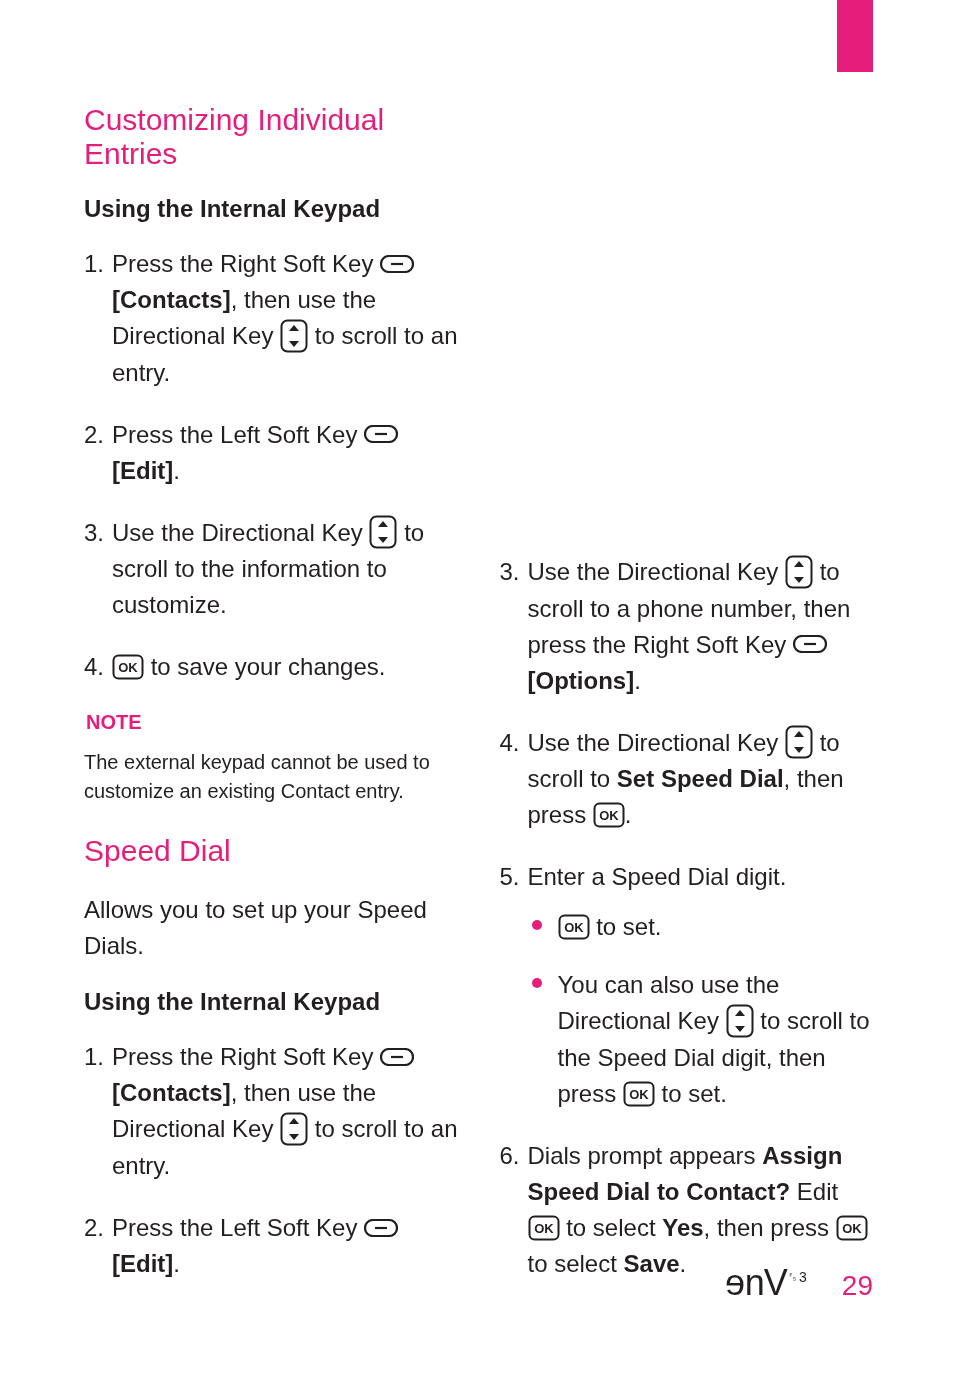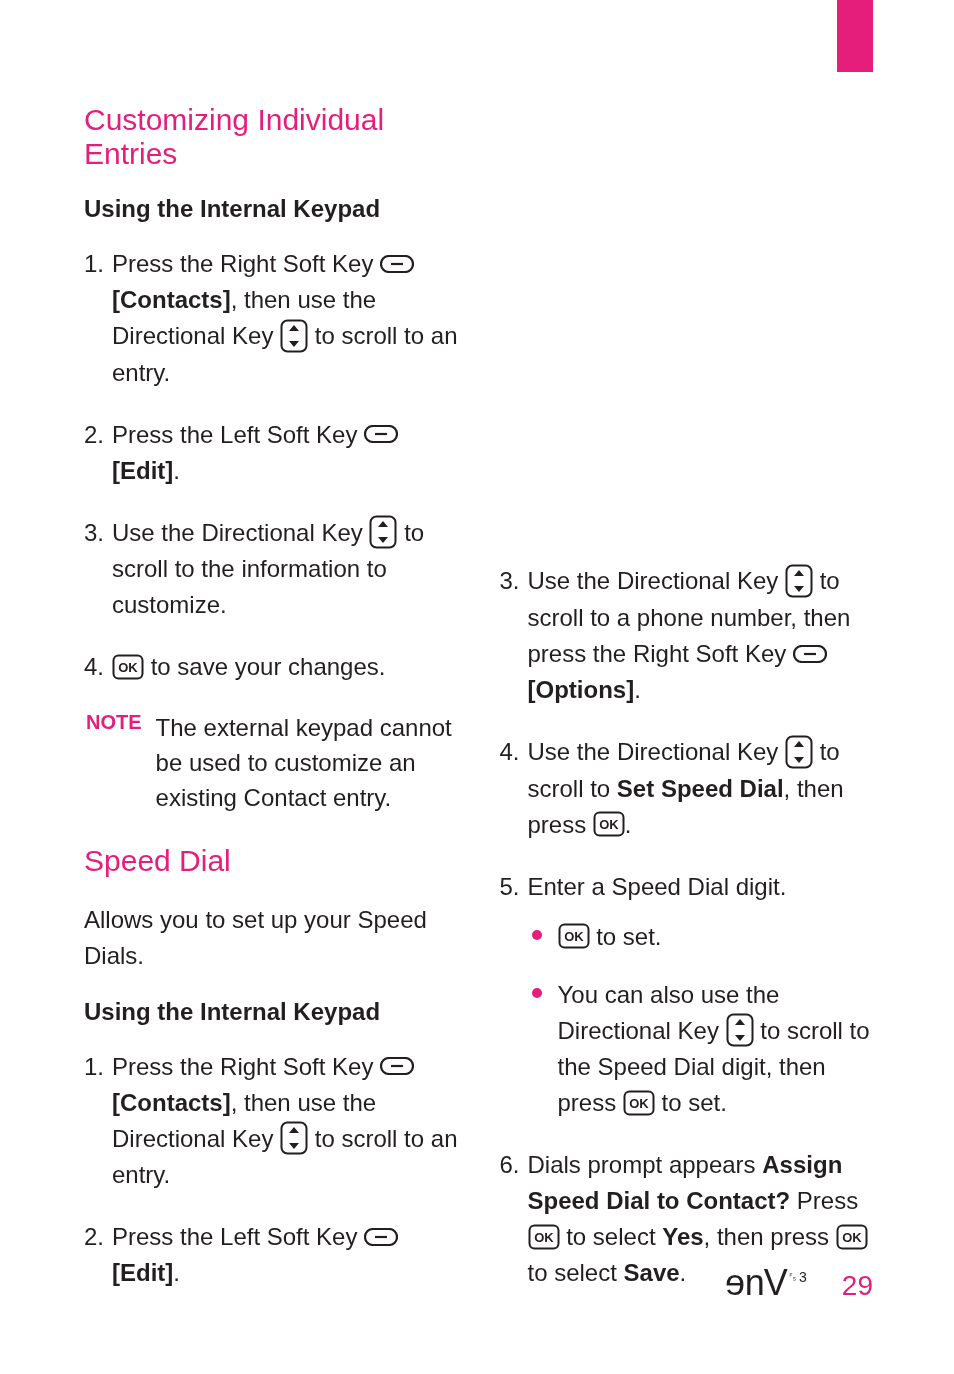--- a/index.html
+++ b/index.html
@@ -55,30 +55,31 @@
     position: absolute;
     left: 0;
     top: 0;
   }
   .bold { font-weight: 700; }
   .note-row {
     display: flex;
     gap: 14px;
     margin-top: 12px;
     margin-bottom: 28px;
+    flex-direction: column;
   }
   .note-label {
     color: #e61e7b;
     font-weight: 700;
     font-size: 20px;
     flex-shrink: 0;
     padding-left: 2px;
   }
   .note-text {
-    font-size: 24px;
+    font-size: 20px;
     line-height: 1.45;
   }
   p.intro {
     font-size: 24px;
     line-height: 1.5;
     margin-bottom: 24px;
   }
   ul.bullets {
     list-style: none;
     margin-top: 14px;
@@ -305,21 +306,21 @@
                   <rect x="1.5" y="1.5" width="29" height="23" rx="5" fill="none" stroke="#231f20" stroke-width="2"></rect>
                   <text x="16" y="18" text-anchor="middle" font-family="Arial" font-size="13" font-weight="700" fill="#231f20">OK</text>
                 </svg>
             </span>
             <span> to set.</span>
           </li>
         </ul>
       </li>
 
       <li>
-        <span>Dials prompt appears </span><span class="bold">Assign Speed Dial to Contact?</span><span> Press </span>
+        <span>Dials prompt appears </span><span class="bold">Assign Speed Dial to Contact?</span><span> Edit </span>
         <span class="key okkey">
           <svg width="32" height="26">
               <rect x="1.5" y="1.5" width="29" height="23" rx="5" fill="none" stroke="#231f20" stroke-width="2"></rect>
               <text x="16" y="18" text-anchor="middle" font-family="Arial" font-size="13" font-weight="700" fill="#231f20">OK</text>
             </svg>
         </span>
         <span> to select </span><span class="bold">Yes</span><span>, then press </span>
         <span class="key okkey">
           <svg width="32" height="26">
               <rect x="1.5" y="1.5" width="29" height="23" rx="5" fill="none" stroke="#231f20" stroke-width="2"></rect>

